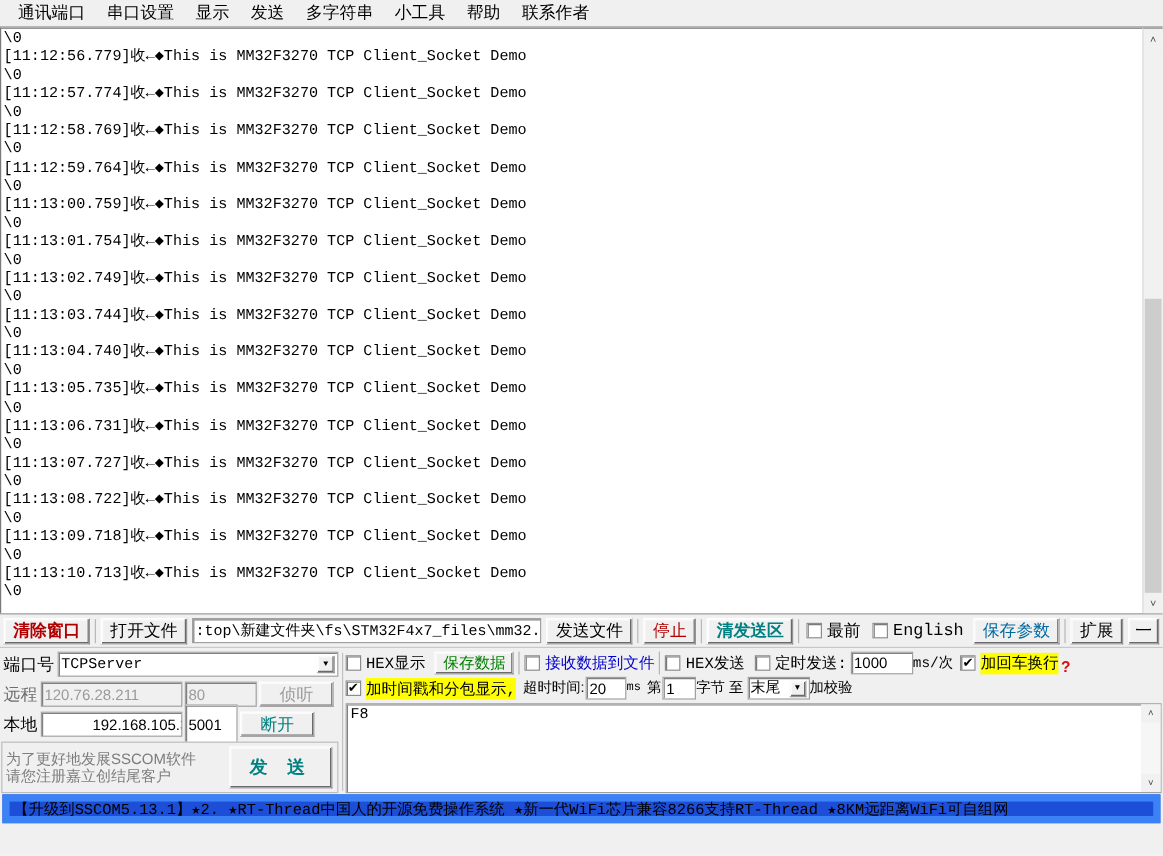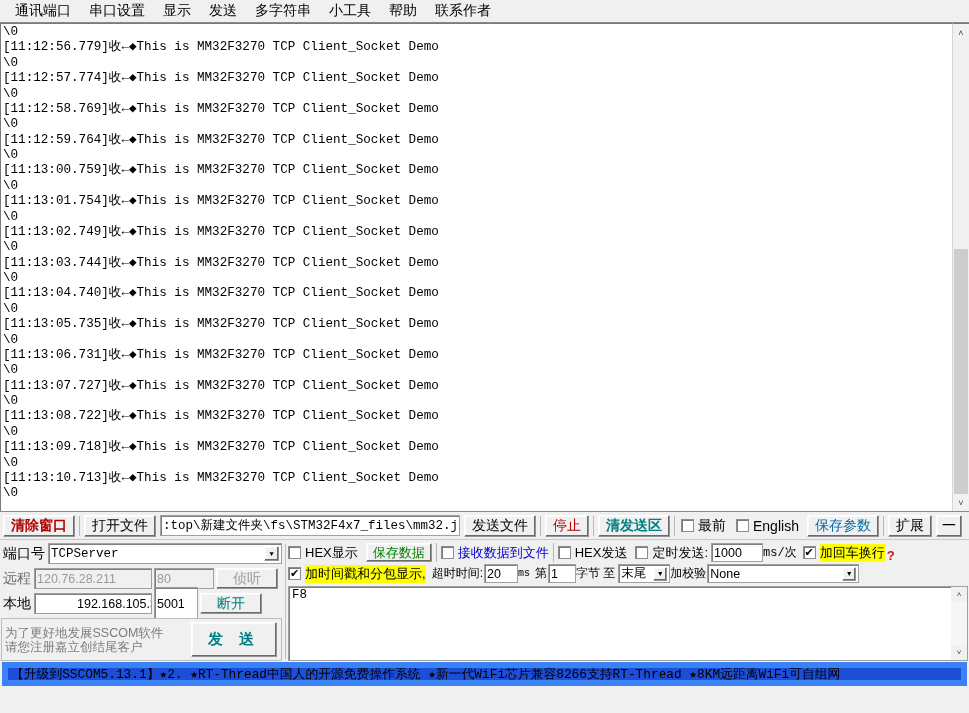--- a/index.html
+++ b/index.html
@@ -130,21 +130,21 @@
   .lrow { display: flex; align-items: center; height: 23px; margin-bottom: 2px; }
   .lbl {
     font-size: 14px; padding: 0 3px 0 2px; white-space: nowrap;
     font-family: "Liberation Sans", sans-serif;
   }
   .vdiv { width: 1px; background: #c0c0c0; margin: 2px 2px 2px 3px; flex: 0 0 1px; }
 
   .rightcol { flex: 1 1 auto; display: flex; flex-direction: column; min-width: 0; }
   .rrow { display: flex; align-items: center; height: 21px; gap: 0; }
   .cell { display: flex; align-items: center; white-space: nowrap; }
-  .cell .t { font-size: 13px; margin-left: 4px; font-family: Liberation Sans, sans-serif; }
+  .cell .t { font-size: 13px; margin-left: 4px; font-family: Liberation Mono, monospace; }
   .hl { background: #ffff00; }
   .divv { width: 1px; align-self: stretch; background: #b5b5b5; margin: 1px 4px; flex: 0 0 1px; }
 
   .sendbox {
     flex: 1 1 auto; margin-top: 2px; display: flex;
     background: #fff; border: 1px solid #a0a0a0;
     box-shadow: inset 1px 1px 0 #808080;
     min-height: 0;
   }
   .sendtext {
@@ -331,24 +331,20 @@
         <div class="field" style="width:34px;height:19px;margin-left:1px;">20</div>
         <span class="t" style="font-family:'Liberation Mono',monospace;font-size:10px;">ms</span>
         <span class="t" style="margin-left:5px;">第</span>
         <div class="field" style="width:28px;height:19px;margin-left:1px;">1</div>
         <span class="t">字节 至</span>
         <div class="field" style="width:52px;height:19px;margin-left:3px;">
           <span>末尾</span>
           <span class="combo-arrow" style="width:14px;height:14px;flex:0 0 14px;">▼</span>
         </div>
         <span class="t">加校验</span>
-        <div class="field" style="width:152px;height:19px;margin-left:1px;">
-          <span>None</span>
-          <span class="combo-arrow" style="width:14px;height:14px;flex:0 0 14px;">▼</span>
-        </div>
       </div>
 
       <div class="sendbox">
         <div class="sendtext">F8</div>
         <div class="sb-mini">
           <div class="sb-btn">˄</div>
           <div class="sb-track"></div>
           <div class="sb-btn">˅</div>
         </div>
       </div>

